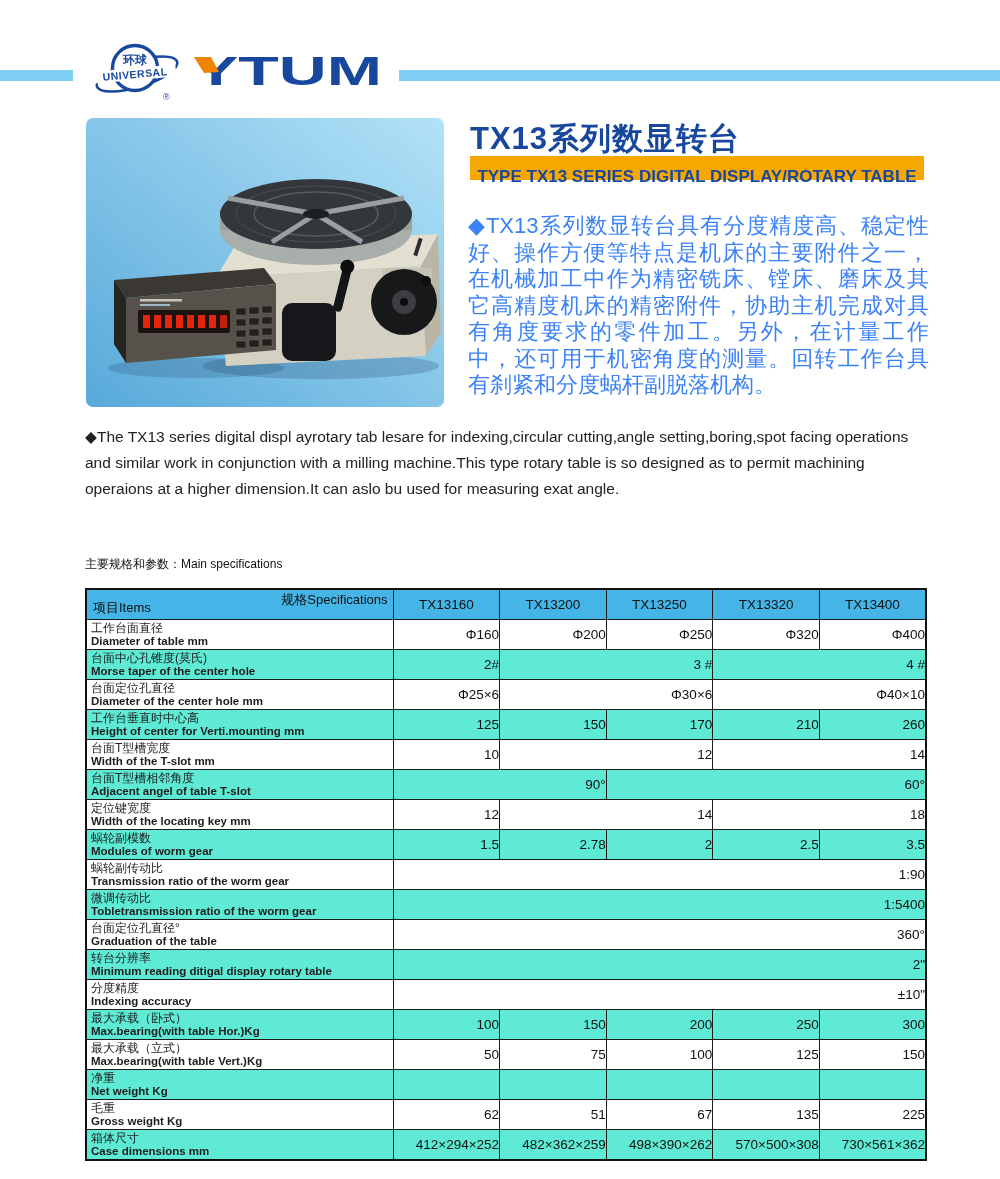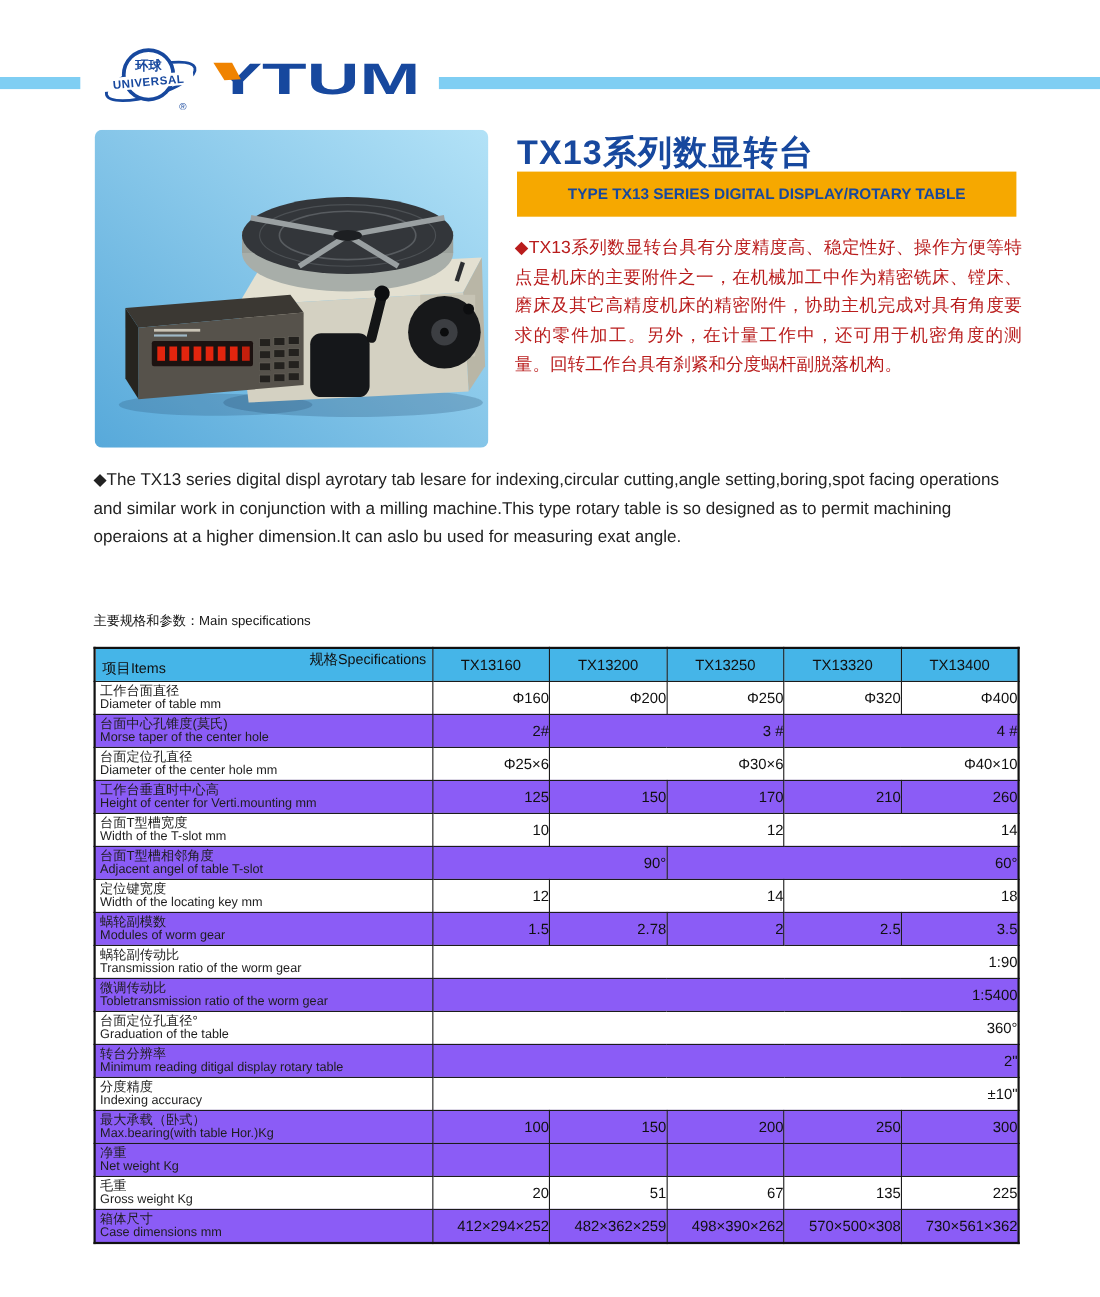--- a/index.html
+++ b/index.html
@@ -11,39 +11,39 @@
   .bar-left  { left:0;   top:70px; width:73px; }
   .bar-right { left:399px; top:70px; width:601px; }
   .globe-svg { position:absolute; left:92px; top:40px; }
   .ytum-svg  { position:absolute; left:193px; top:54px; }
 
   
   .photo { position:absolute; left:86px; top:118px; width:358px; height:289px; border-radius:7px; overflow:hidden; }
 
   
   .title { position:absolute; left:470px; top:118px; width:470px; font-size:31px; font-weight:bold; color:#17489e; letter-spacing:1px; }
-  .banner { position:absolute; left:470px; top:156px; width:454px; height:41px; background:#f6a800; color:#17489e; font-weight:bold; font-size:14px; line-height:41px; text-align:center; }
-  .desc-zh { position:absolute; left:468px; top:213px; width:461px; font-size:16px; line-height:26.5px; color:#b91c1c; text-align:justify; }
+  .banner { position:absolute; left:470px; top:156px; width:454px; height:24px; background:#f6a800; color:#17489e; font-weight:bold; font-size:17px; line-height:41px; text-align:center; }
+  .desc-zh { position:absolute; left:468px; top:213px; width:461px; font-size:22px; line-height:26.5px; color:#3b82f6; text-align:justify; }
   .desc-en { position:absolute; left:85px; top:424px; width:833px; font-size:15.5px; line-height:26px; color:#222; }
 
   .spec-heading { position:absolute; left:85px; top:556px; font-size:12px; color:#111; }
 
   
   .spec-table { position:absolute; left:85px; top:588px; width:840px; border-collapse:collapse; table-layout:fixed; border:2px solid #111; }
   .spec-table td { border:1px solid #1c1c1c; vertical-align:middle; }
   .spec-table thead td { background:#45b5e8; height:30px; text-align:center; font-size:13.5px; color:#101010; }
   .corner-cell { position:relative; background-image:linear-gradient(to bottom right, transparent calc(50% - 0.8px), #1c1c1c calc(50% - 0.8px), #1c1c1c calc(50% + 0.8px), transparent calc(50% + 0.8px)); }
   .corner-top    { position:absolute; top:1px;  right:5px; font-size:13px; color:#101010; }
   .corner-bottom { position:absolute; bottom:2px; left:6px; font-size:13px; color:#101010; }
   .spec-table tbody td { height:27px; }
   .label-cell { padding:1px 4px; color:#1d1d1d;margin-left:30px; }
   .label-cell .zh { font-size:12px;  line-height:14px; }
-  .label-cell .en { font-size:11.5px; line-height:13px; }
+  .label-cell .en { font-size:11.5px; line-height:13px;font-weight:bold; }
   .val-cell { text-align:right; font-size:13.5px; color:#101010; }
-  tr.shade td { background:#8b5cf6; }
+  tr.shade td { background:#5eead4; }
 </style>
 </head>
 <body>
 
 <div class="page">
 
   <div class="bar bar-left"></div>
   <div class="bar bar-right"></div>
 
   <svg class="globe-svg" width="90" height="66" viewBox="0 0 90 66">
@@ -283,37 +283,48 @@
           <td class="label-cell">
             <div class="zh">最大承载（卧式）</div>
             <div class="en">Max.bearing(with table Hor.)Kg</div>
           </td>
           <td class="val-cell">100</td>
           <td class="val-cell">150</td>
           <td class="val-cell">200</td>
           <td class="val-cell">250</td>
           <td class="val-cell">300</td>
         </tr>
+        <tr>
+          <td class="label-cell">
+            <div class="zh">最大承载（立式）</div>
+            <div class="en">Max.bearing(with table Vert.)Kg</div>
+          </td>
+          <td class="val-cell">50</td>
+          <td class="val-cell">75</td>
+          <td class="val-cell">100</td>
+          <td class="val-cell">125</td>
+          <td class="val-cell">150</td>
+        </tr>
         <tr class="shade">
           <td class="label-cell">
             <div class="zh">净重</div>
             <div class="en">Net weight Kg</div>
           </td>
           <td class="val-cell"></td>
           <td class="val-cell"></td>
           <td class="val-cell"></td>
           <td class="val-cell"></td>
           <td class="val-cell"></td>
         </tr>
         <tr>
           <td class="label-cell">
             <div class="zh">毛重</div>
             <div class="en">Gross weight Kg</div>
           </td>
-          <td class="val-cell">20</td>
+          <td class="val-cell">62</td>
           <td class="val-cell">51</td>
           <td class="val-cell">67</td>
           <td class="val-cell">135</td>
           <td class="val-cell">225</td>
         </tr>
         <tr class="shade">
           <td class="label-cell">
             <div class="zh">箱体尺寸</div>
             <div class="en">Case dimensions mm</div>
           </td>

